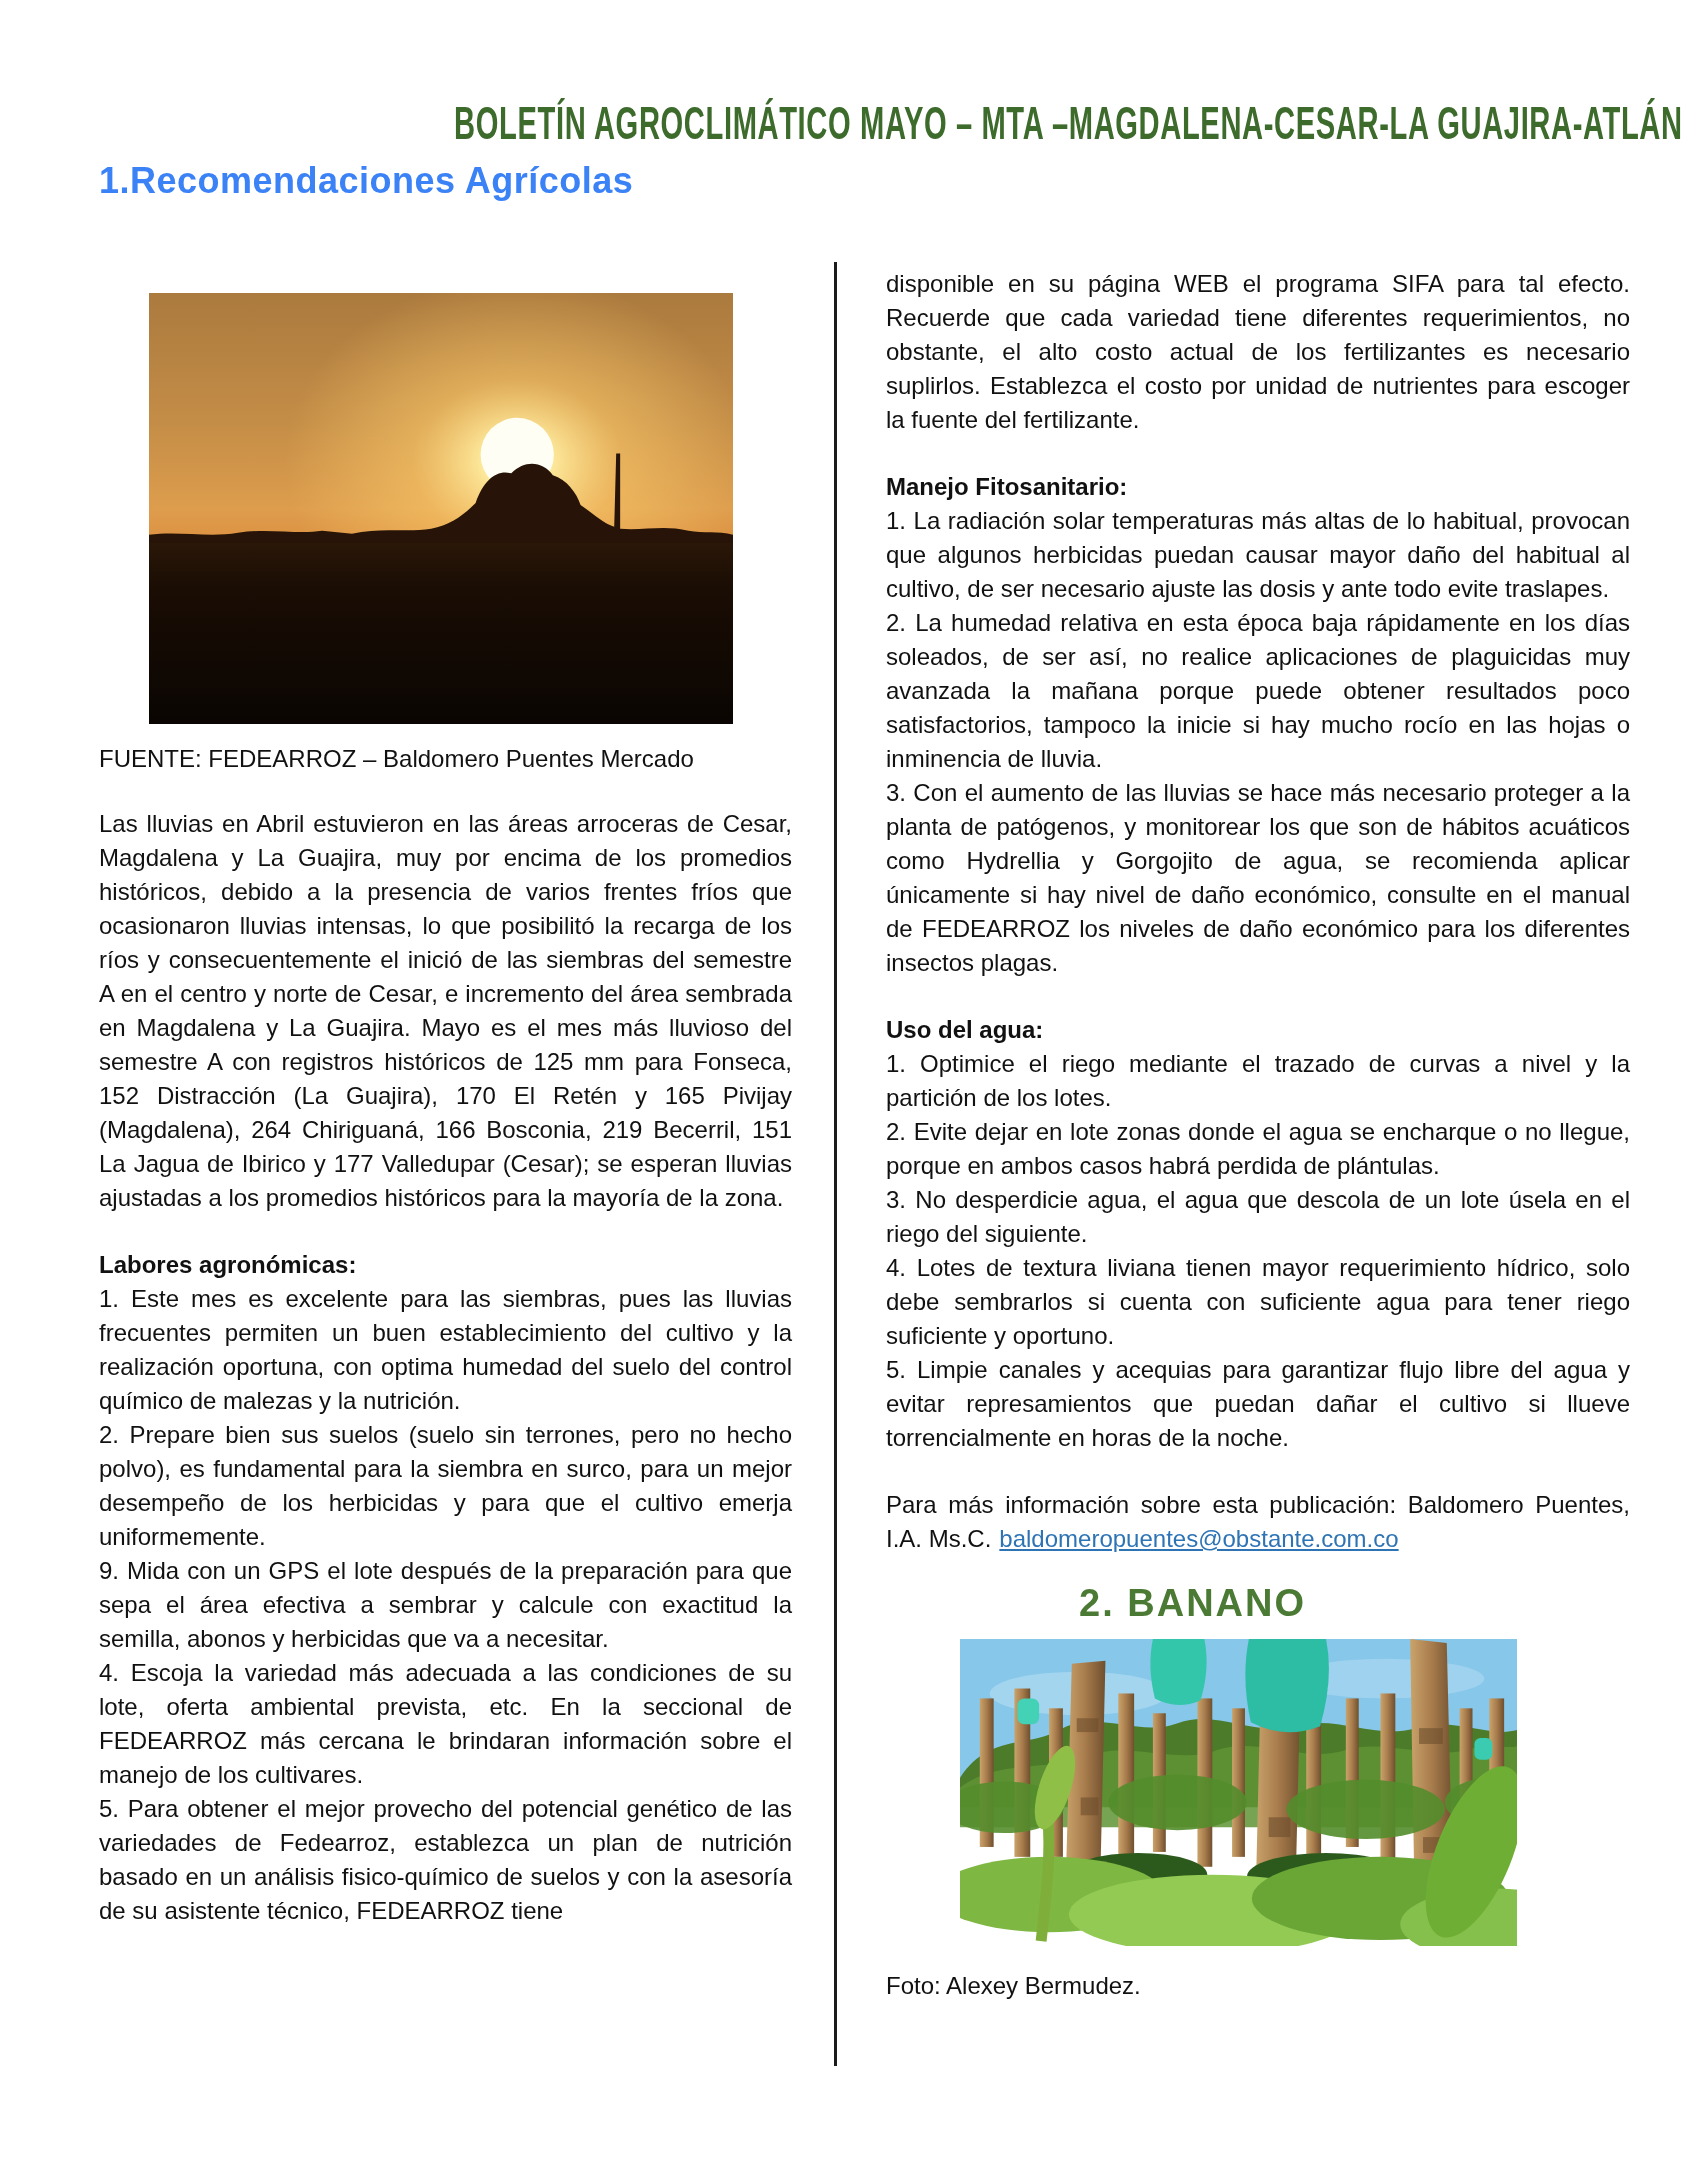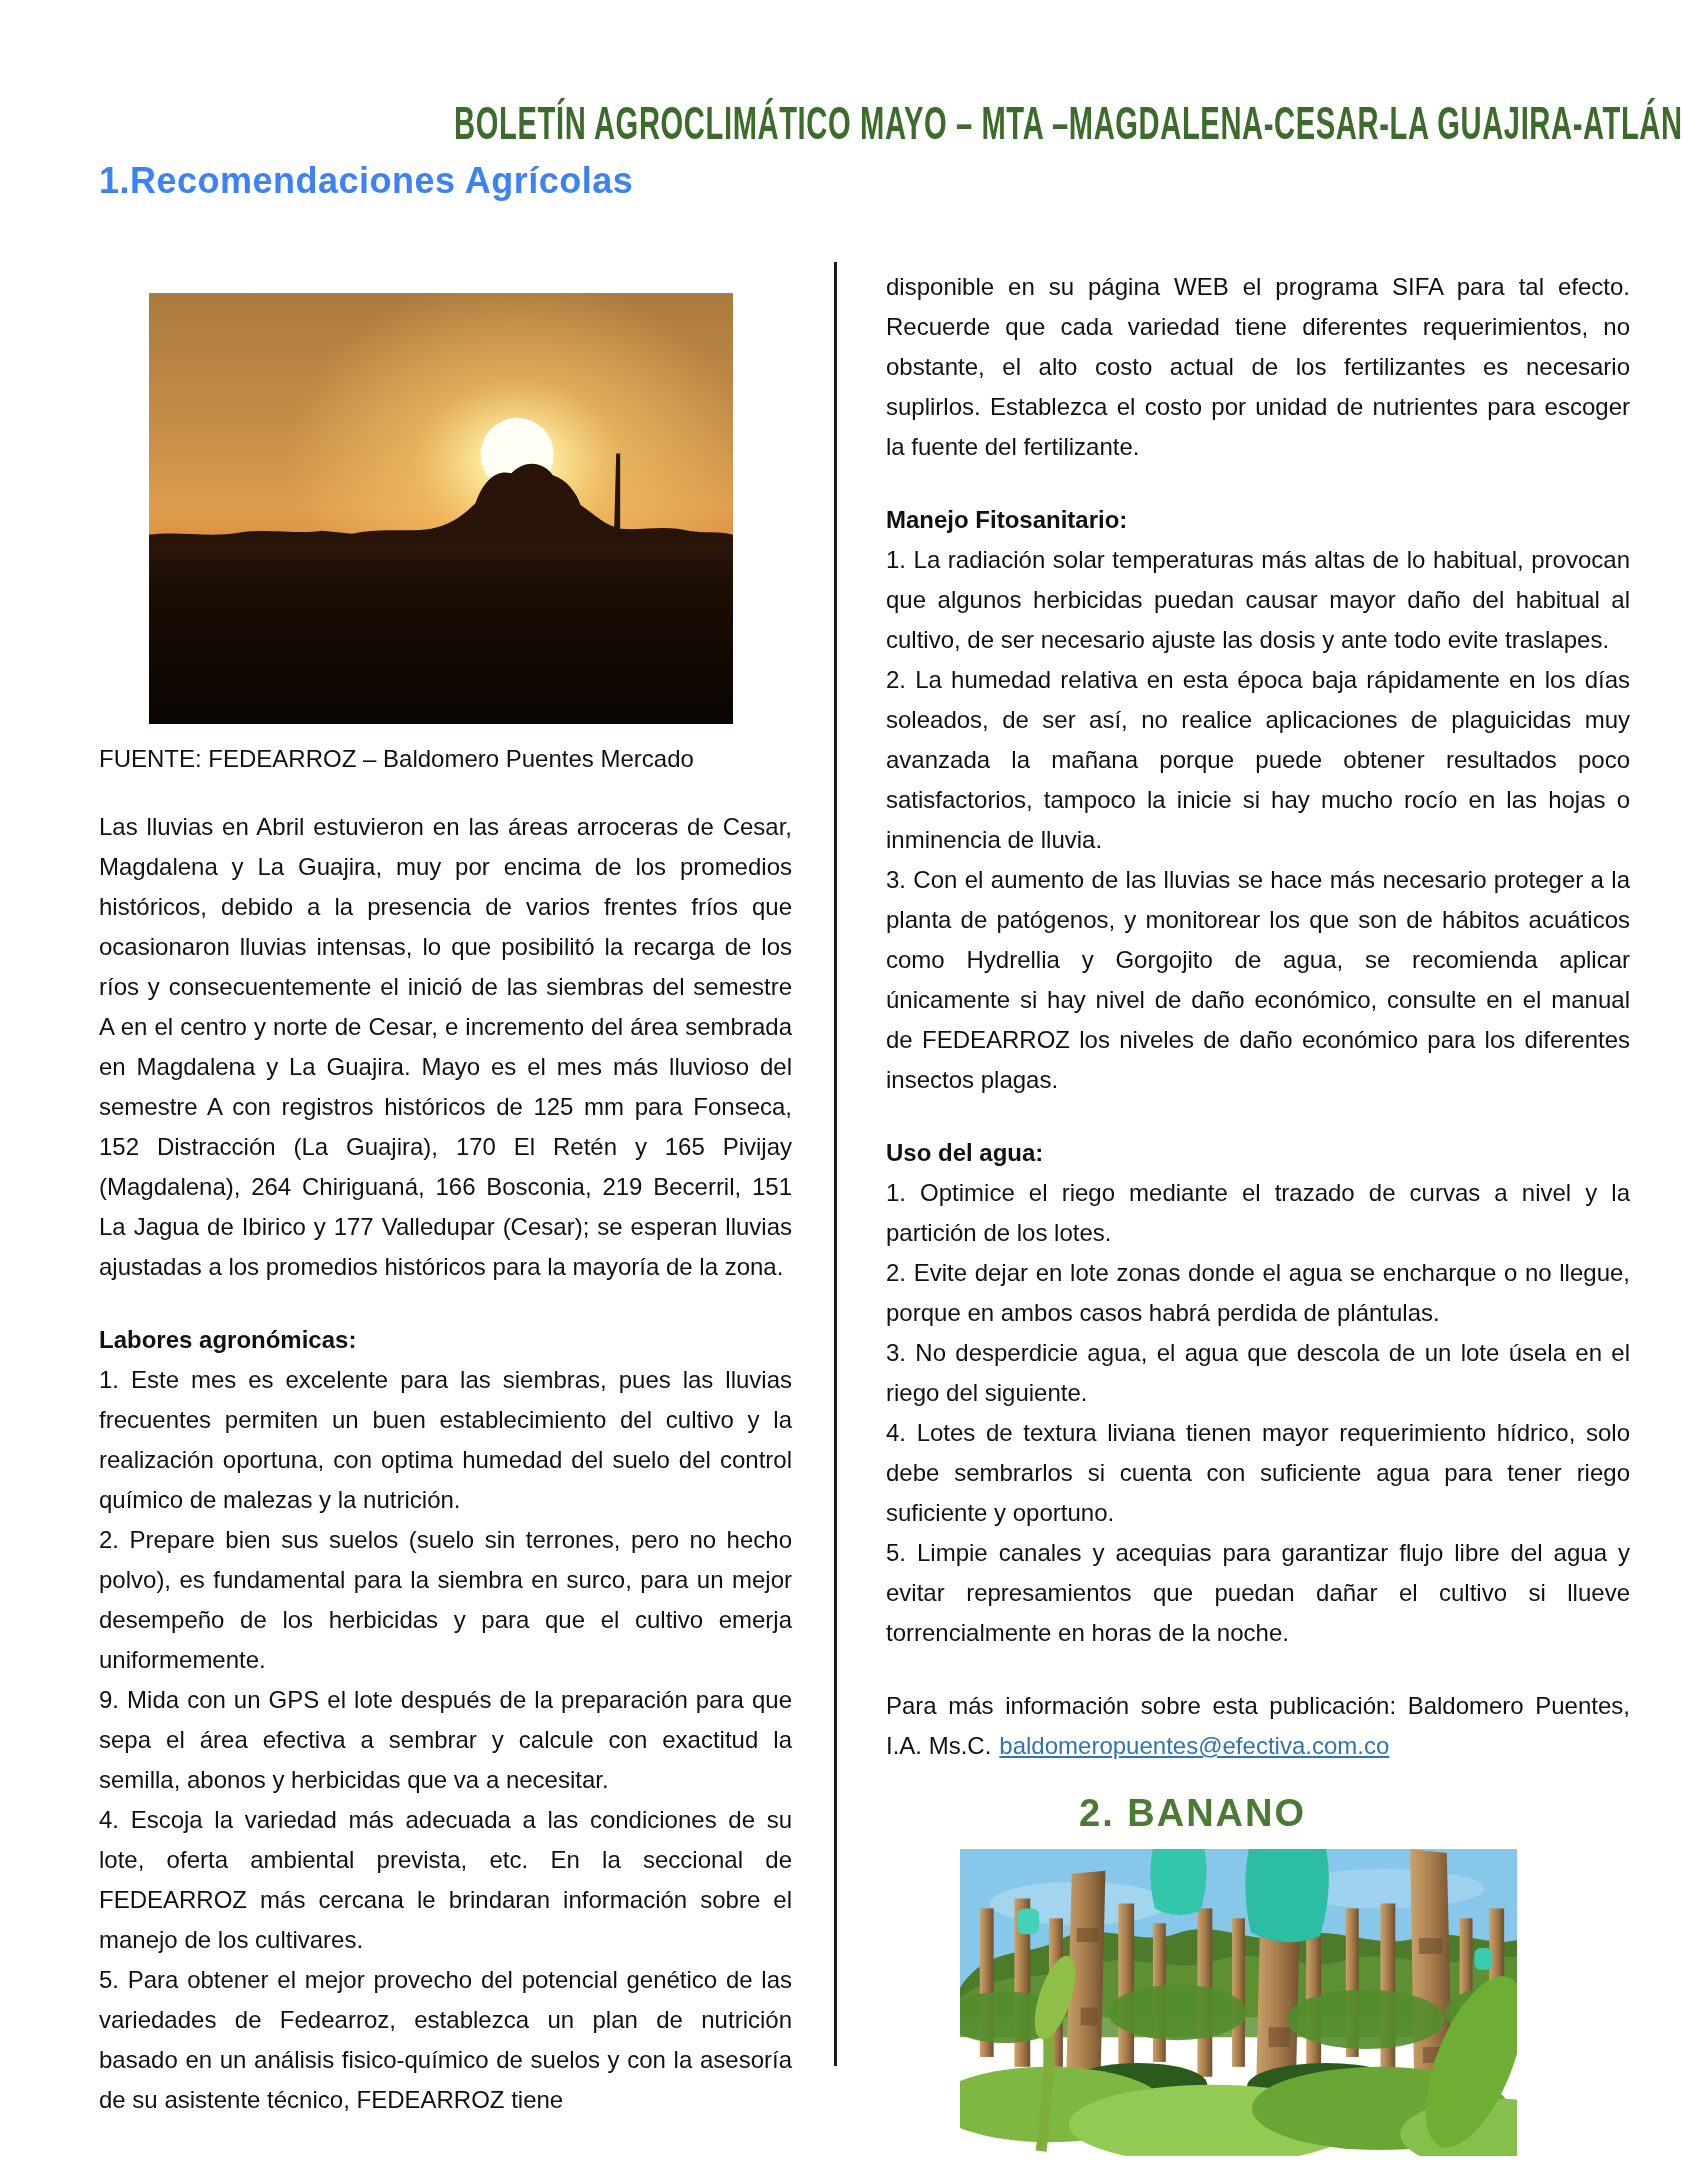--- a/index.html
+++ b/index.html
@@ -42,21 +42,21 @@
   .green-h2.banano{margin:26px 0 14px 193px;}
   figure{margin:0;padding:0;line-height:0;}
   .sunset-fig{margin-left:50px;width:584px;height:431px;}
   .banana-fig{margin-left:74px;width:557px;height:307px;}
   .sunset-fig svg,.banana-fig svg{width:100%;height:100%;display:block;}
   .caption{
     font-size:24px;line-height:33px;margin:18px 0 0 0;
   }
   .caption.banana-cap{margin-top:23px;}
   .body{
-    font-size:24px;line-height:40px;margin:0;
+    font-size:24px;line-height:34px;margin:0;
     text-align:justify;
   }
   .body.first-gap{margin-top:32px;}
   .body.gap{margin-top:33px;}
   .bold{font-weight:bold;}
   .email{
     color:#2e74b5;text-decoration:underline;cursor:pointer;margin-left:8px;
   }
 </style>
 </head>
@@ -128,21 +128,21 @@
     <p class="body">3. Con el aumento de las lluvias se hace más necesario proteger a la planta de patógenos, y monitorear los que son de hábitos acuáticos como Hydrellia y Gorgojito de agua, se recomienda aplicar únicamente si hay nivel de daño económico, consulte en el manual de FEDEARROZ los niveles de daño económico para los diferentes insectos plagas.</p>
 
     <p class="body bold gap">Uso del agua:</p>
     <p class="body">1. Optimice el riego mediante el trazado de curvas a nivel y la partición de los lotes.</p>
     <p class="body">2. Evite dejar en lote zonas donde el agua se encharque o no llegue, porque en ambos casos habrá perdida de plántulas.</p>
     <p class="body">3. No desperdicie agua, el agua que descola de un lote úsela en el riego del siguiente.</p>
     <p class="body">4. Lotes de textura liviana tienen mayor requerimiento hídrico, solo debe sembrarlos si cuenta con suficiente agua para tener riego suficiente y oportuno.</p>
     <p class="body">5. Limpie canales y acequias para garantizar flujo libre del agua y evitar represamientos que puedan dañar el cultivo si llueve torrencialmente en horas de la noche.</p>
 
     <p class="body gap">
-      <span>Para más información sobre esta publicación: Baldomero Puentes, I.A. Ms.C.</span><a class="email">baldomeropuentes@efectiva.com.co</a>
+      <span>Para más información sobre esta publicación: Baldomero Puentes, I.A. Ms.C.</span><a class="email">baldomeropuentes@obstante.com.co</a>
     </p>
 
     <h2 class="green-h2 banano">2. BANANO</h2>
 
     <figure class="banana-fig">
       <svg viewBox="0 0 563 310" preserveAspectRatio="none">
         <defs>
           <linearGradient id="trunkg" x1="0" y1="0" x2="1" y2="0">
             <stop offset="0" stop-color="#caa36b"></stop>
             <stop offset="0.5" stop-color="#a87c4c"></stop>

